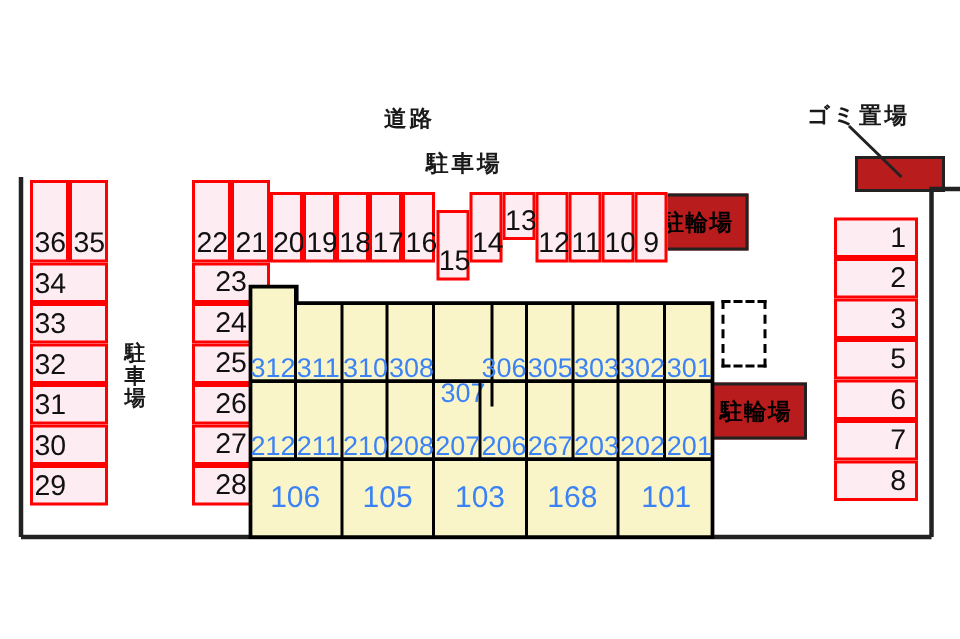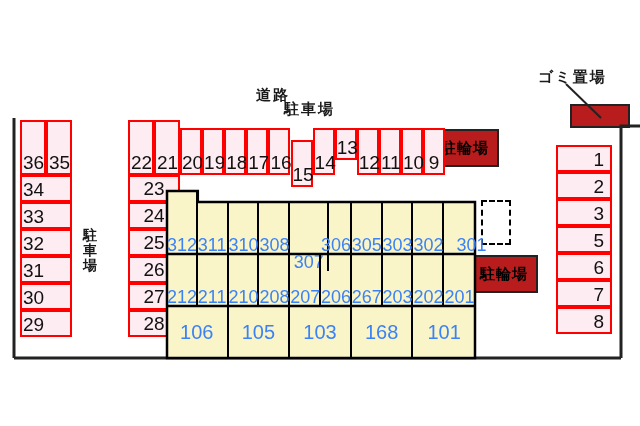--- a/index.html
+++ b/index.html
@@ -38,21 +38,21 @@
        border:2px solid #222;display:flex;align-items:center;
        justify-content:center;font-size:15px;font-weight:700;letter-spacing:1px;}
   .dashbox{position:absolute;box-sizing:border-box;background:#ffffff;
            border:2px dashed #000;}
   svg.overlay{position:absolute;left:0;top:0;width:640px;height:426px;
               pointer-events:none;}
 </style>
 </head>
 <body>
 
-<div class="lbl" style="left:256px;top:70px;margin-top:16px;">道路</div>
+<div class="lbl" style="left:256px;top:70px;">道路</div>
 <div class="lbl" style="left:284px;top:100px;">駐車場</div>
 <div class="lbl" style="left:538px;top:68px;">ゴミ置場</div>
 
 <div class="lbl-v" style="left:82px;top:228px;">
 
   <div>駐</div>
     <div>車</div>
     <div>場</div>
 </div>
 
@@ -212,21 +212,21 @@
     </div>
     <div class="cell" style="left: 351.8px; top: 202px; width: 30.8px; height: 52px; background: transparent;">
       <span>305</span>
     </div>
     <div class="cell" style="left: 382.6px; top: 202px; width: 30.8px; height: 52px; background: transparent;">
       <span>303</span>
     </div>
     <div class="cell" style="left: 413.4px; top: 202px; width: 30.8px; height: 52px; background: transparent;">
       <span>302</span>
     </div>
-    <div class="cell last" style="left: 444.2px; top: 202px; width: 30.8px; height: 52px; background: transparent; margin-left: 12px;">
+    <div class="cell last" style="left: 444.2px; top: 202px; width: 30.8px; height: 52px; background: transparent;">
       <span>301</span>
     </div>
     <div class="cell" style="left: 167px; top: 254px; width: 30.8px; height: 52px; background: transparent;">
       <span>212</span>
     </div>
     <div class="cell" style="left: 197.8px; top: 254px; width: 30.8px; height: 52px; background: transparent;">
       <span>211</span>
     </div>
     <div class="cell" style="left: 228.6px; top: 254px; width: 30.8px; height: 52px; background: transparent;">
       <span>210</span>

